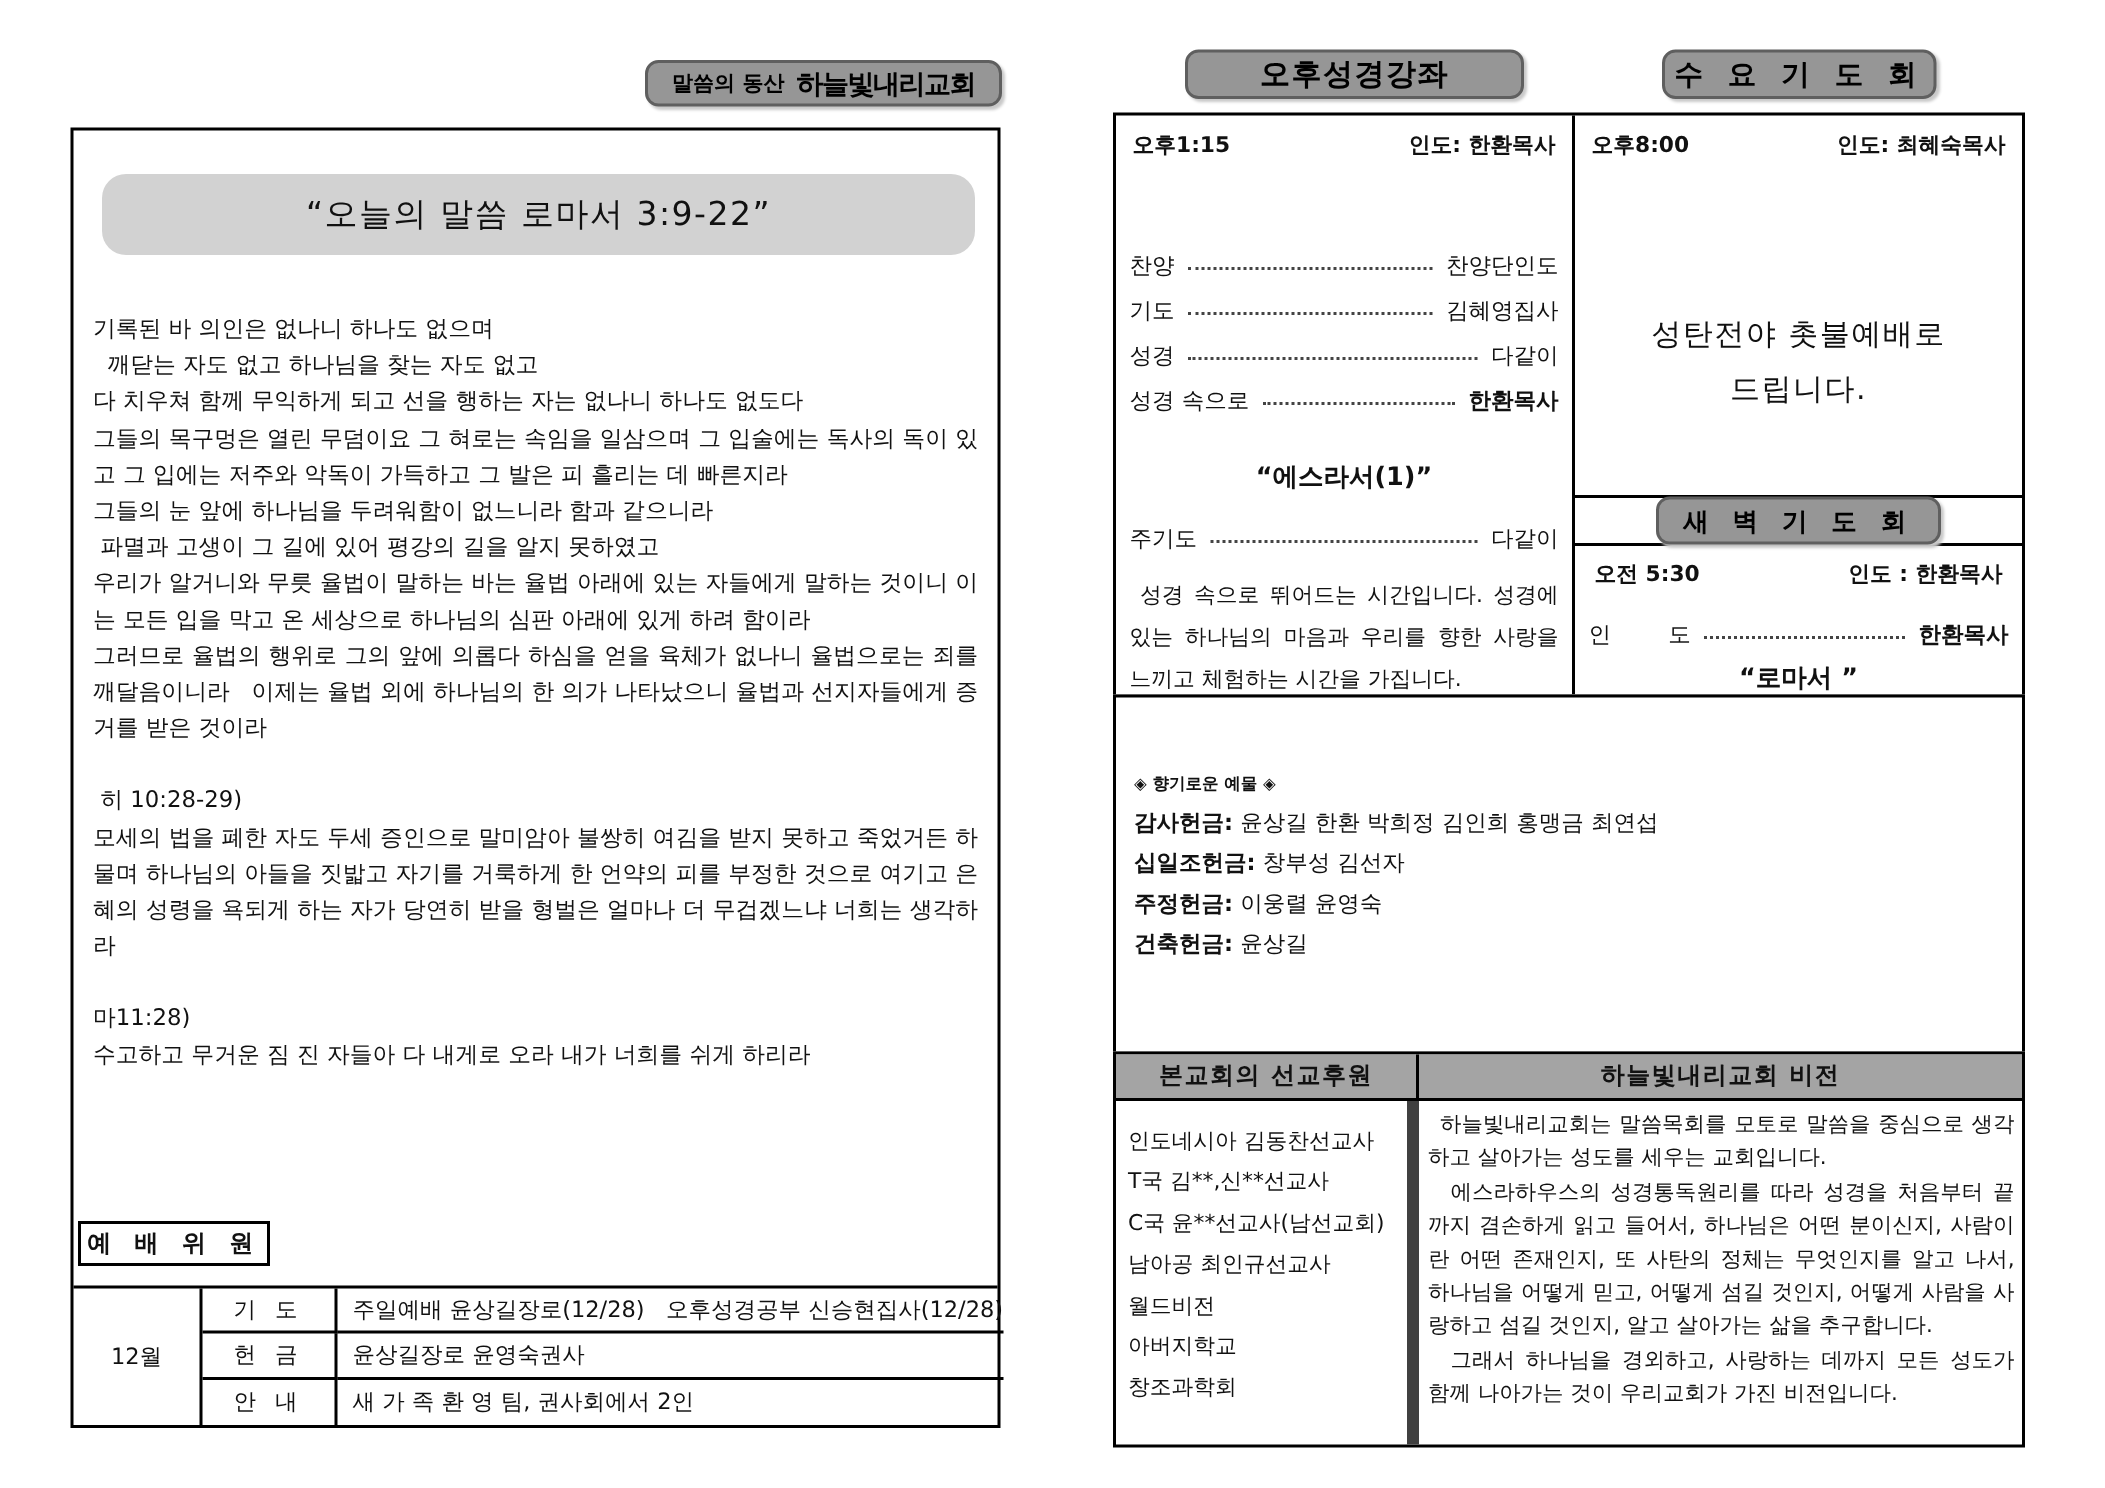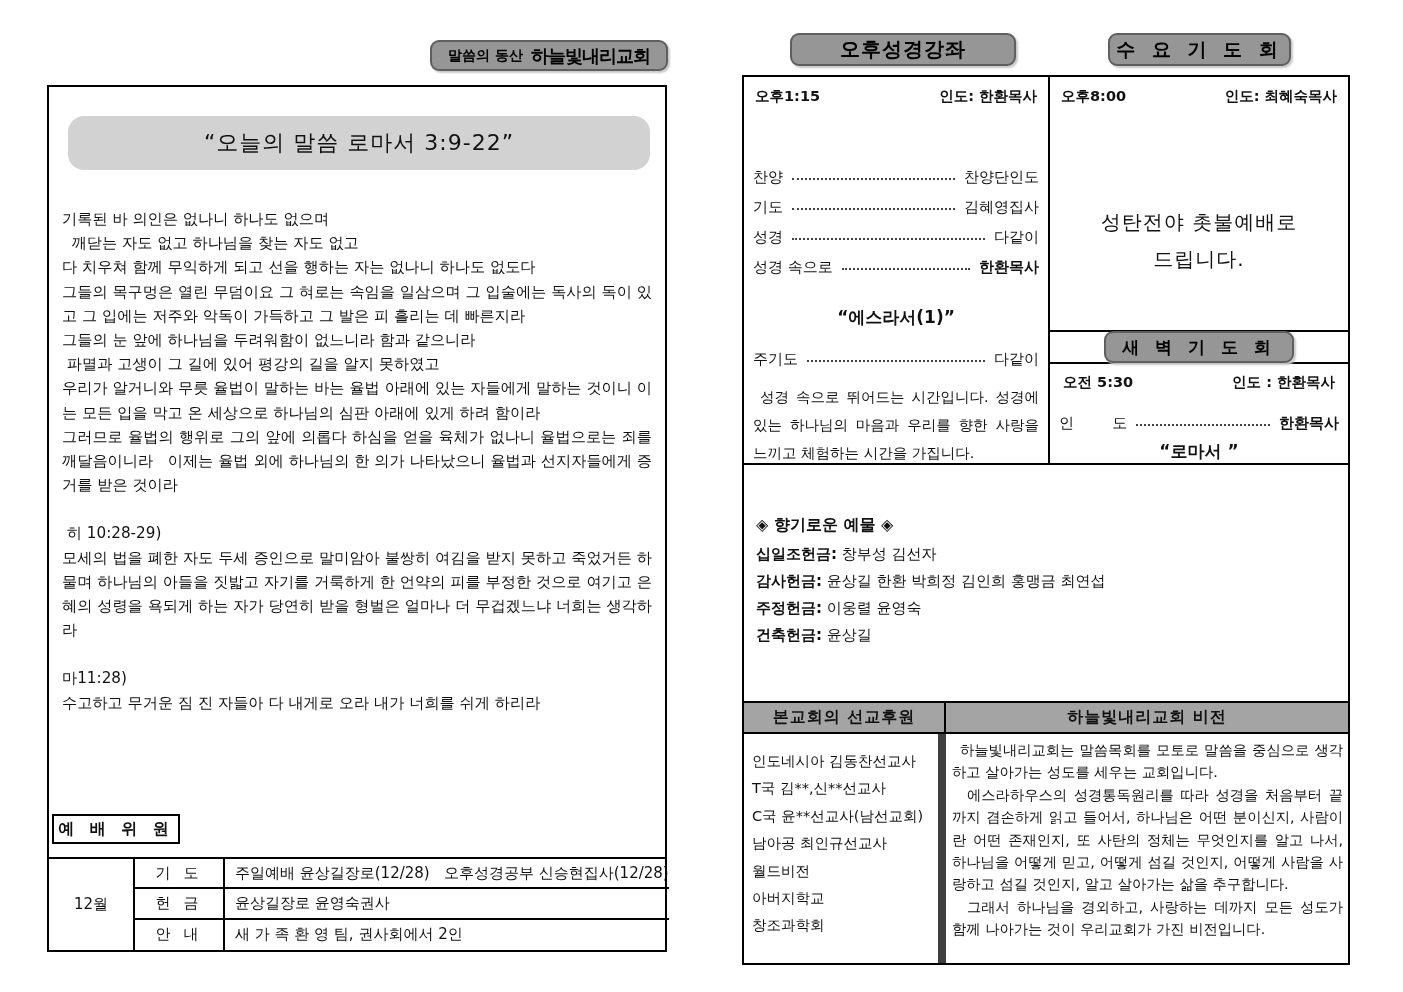--- a/index.html
+++ b/index.html
@@ -100,21 +100,21 @@
   .dawn-body { flex:1; padding:0 9px; }
   .dawn-body .meta-row { margin-top:9px; padding:0 4px; }
   .dawn-leader { margin-top:16px; }
   .dawn-leader .lbl { white-space:pre; }
   .dawn-subtitle { margin-top:2px; }
 
   .offerings-box {
     left:742px; top:463px; width:608px; height:240px;
     border:2px solid #000; background:#fff; padding:0 12px;
   }
-  .offerings-title { margin-top:50px; font-weight:bold; font-size:16px; }
+  .offerings-title { margin-top:50px; font-weight:bold; font-size:11px; }
   .offering-row { margin-top:9px; font-size:15px; line-height:18px; }
   .offering-row .o-lbl { font-weight:bold; }
 
   .bottom-table {
     left:742px; top:701px; width:608px; height:264px;
     border:2px solid #000; background:#fff;
     display:flex; flex-direction:column;
   }
   .bt-header { display:flex; height:31px; flex:none; }
   .bt-header .hcell {
@@ -236,26 +236,26 @@
         <span class="val bold">한환목사</span>
       </div>
       <div class="program-subtitle dawn-subtitle">“로마서 ”</div>
     </div>
   </div>
 </div>
 
 <div class="abs offerings-box">
   <div class="offerings-title">◈ 향기로운 예물 ◈</div>
   <div class="offering-row">
+    <span class="o-lbl">감사헌금:</span>
+    <span>윤상길 한환 박희정 김인희 홍맹금 최연섭</span>
+  </div>
+  <div class="offering-row">
     <span class="o-lbl">십일조헌금:</span>
     <span>창부성 김선자</span>
-  </div>
-  <div class="offering-row">
-    <span class="o-lbl">감사헌금:</span>
-    <span>윤상길 한환 박희정 김인희 홍맹금 최연섭</span>
   </div>
   <div class="offering-row">
     <span class="o-lbl">주정헌금:</span>
     <span>이웅렬 윤영숙</span>
   </div>
   <div class="offering-row">
     <span class="o-lbl">건축헌금:</span>
     <span>윤상길</span>
   </div>
 </div>

